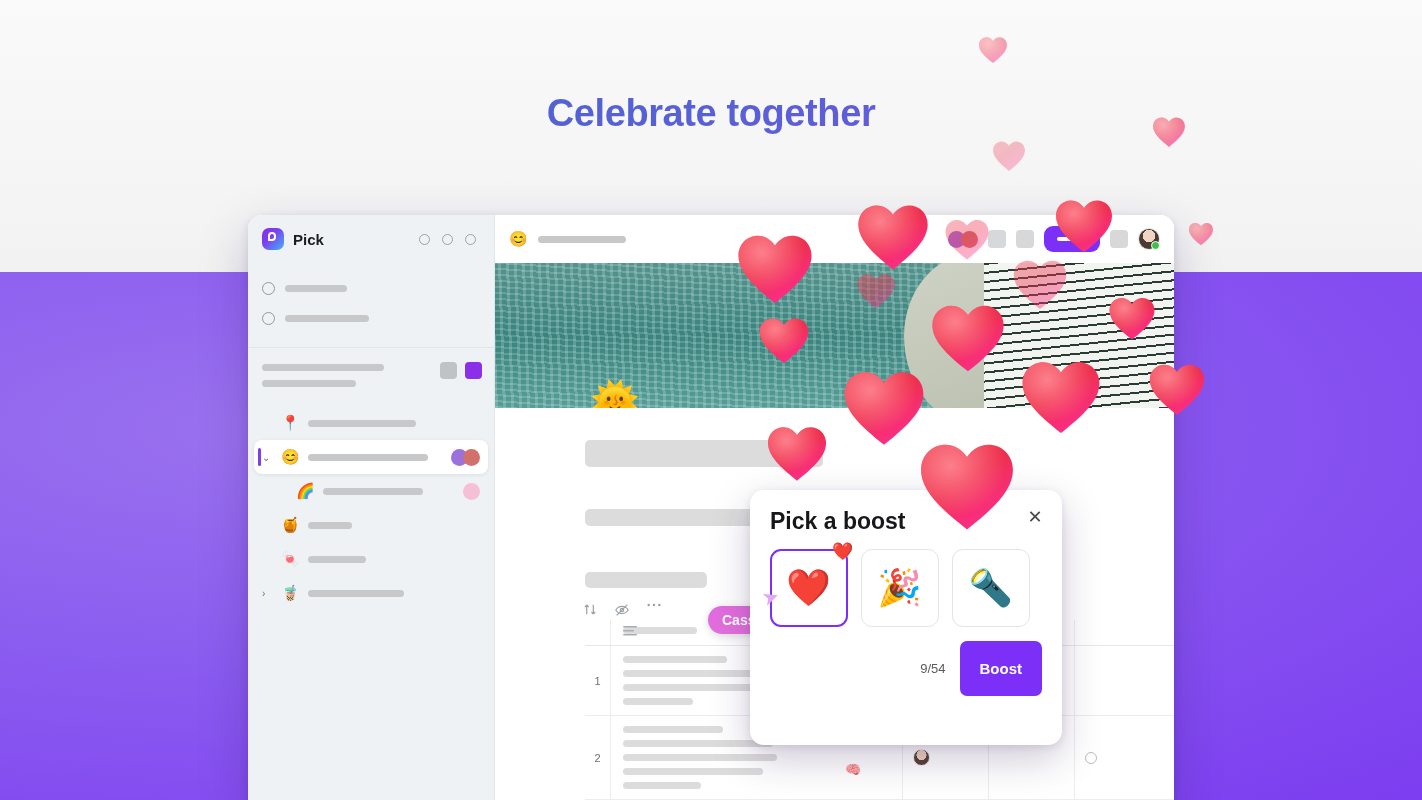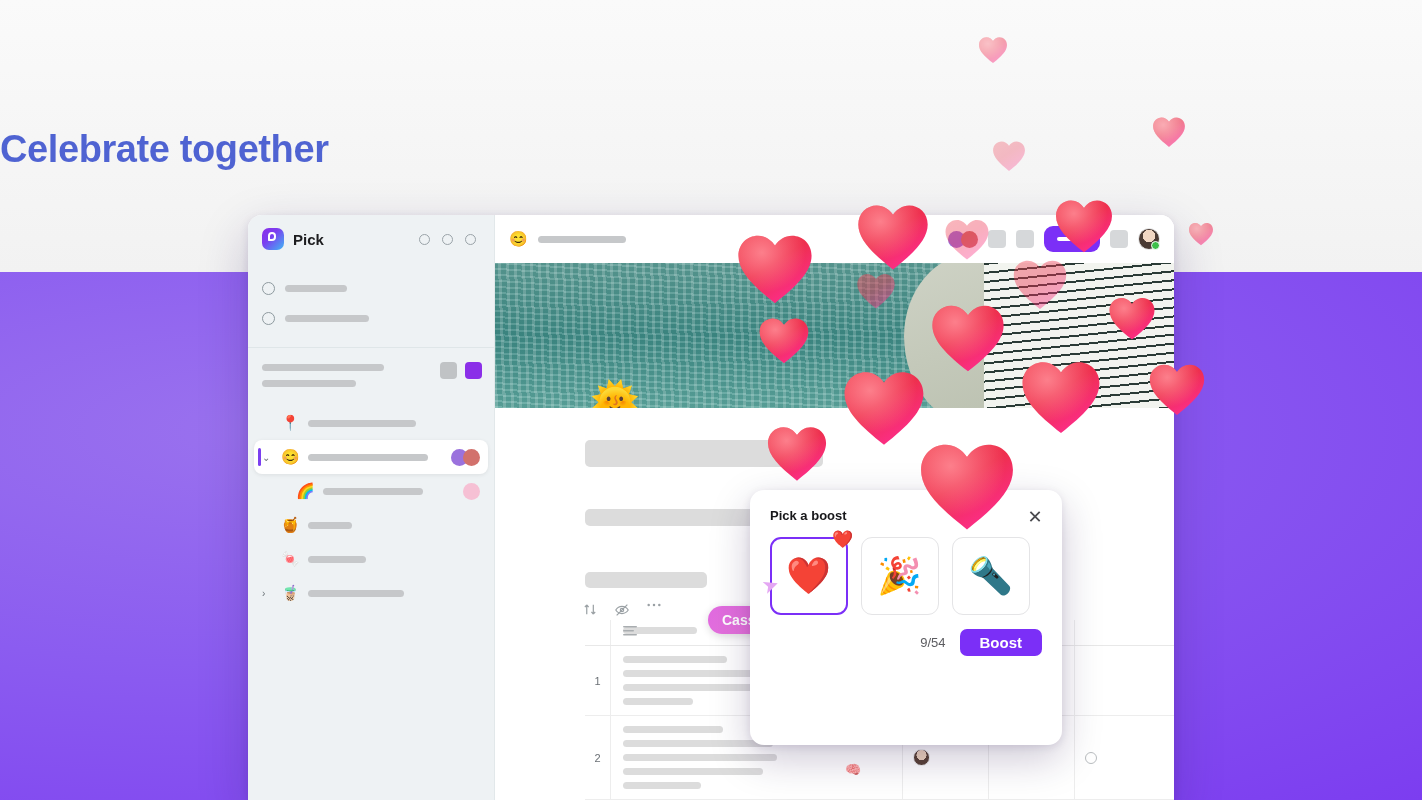--- a/index.html
+++ b/index.html
@@ -18,25 +18,25 @@
   .bg-top {
     position: absolute; left: 0; top: 0; width: 1422px; height: 272px;
     background: linear-gradient(180deg,#fafafa 0%,#f2f2f2 100%);
   }
   .bg-bottom {
     position: absolute; left: 0; top: 272px; width: 1422px; height: 528px;
     background: radial-gradient(ellipse at 20% 30%, #9a72ee 0%, #8b5cf0 45%, #7c3df0 100%);
   }
   .hero-title {
     position: absolute; left: 0; top: 92px; width: 1422px;
-    text-align: left;
+    text-align: center;
     font-size: 38px; font-weight: 700; letter-spacing: -0.4px;
     background: linear-gradient(90deg,#4f63d2 0%,#4f63d2 30%, #5b5fd8 55%, #7a4fe0 100%);
     -webkit-background-clip: text; background-clip: text;
-    -webkit-text-fill-color: transparent; color: #4f63d2; margin-top: 36px;
+    -webkit-text-fill-color: transparent; color: #4f63d2;
   }
 
   
   .window {
     position: absolute; left: 248px; top: 215px;
     width: 926px; height: 585px;
     background: #ffffff;
     border-radius: 14px 14px 0 0;
     box-shadow: 0 18px 50px rgba(40,20,90,.22), 0 3px 10px rgba(40,20,90,.12);
     overflow: hidden;
@@ -183,21 +183,21 @@
     box-shadow: 0 2px 8px rgba(0,0,0,.14);
   }
 
   
   .dialog {
     position:absolute; left: 750px; top: 490px; width: 312px; height: 255px;
     background:#fff; border-radius: 14px;
     box-shadow: 0 14px 40px rgba(30,10,70,.22), 0 2px 8px rgba(30,10,70,.10);
     z-index: 50; padding: 18px 20px 0 20px;
   }
-  .dlg-title { font-size: 13px; font-weight: 700; color:#17171a; }
+  .dlg-title { font-size: 23px; font-weight: 700; color:#17171a; }
   .dlg-close {
     position:absolute; right: 16px; top: 16px; width:22px;height:22px;
     display:flex;align-items:center;justify-content:center; color:#4a4a4e; font-size:18px;
     cursor:pointer;
   }
   .boost-opts { display:flex; gap: 13px; margin-top: 14px; }
   .boost-opt {
     width: 78px; height: 78px; border-radius: 11px; border:1px solid #e4e4e6;
     display:flex;align-items:center;justify-content:center; font-size: 36px;
     background:#fff; position:relative;
@@ -214,21 +214,21 @@
     margin-top: 15px; height: 36px; background:#f3f3f5;
     border-radius:5px 5px 0 0; border-bottom: 2px solid #7b2ff7;
     display:flex; align-items:center; padding: 0 14px;
     font-size: 15px; color:#1c1c1e;
   }
   .caret { display:inline-block; width:1.5px; height:17px; background:#1c1c1e; margin-left:1px; }
   .dlg-foot { display:flex; align-items:center; justify-content:flex-end; gap:14px; margin-top: 14px; }
   .counter { font-size:13px; color:#5c5c60; }
   .boost-btn {
     background:#7b2ff7; color:#fff; font-size:15px; font-weight:700;
-    border:none; border-radius:7px; padding: 5px 20px; cursor:pointer;
+    border:none; border-radius:7px; padding: 19px 20px; cursor:pointer;
   }
 
   
   .heart { position:absolute; z-index: 60; }
   .heart svg { display:block; width:100%; height:100%; }
 </style>
 </head>
 <body>
 
 <div id="stage">

